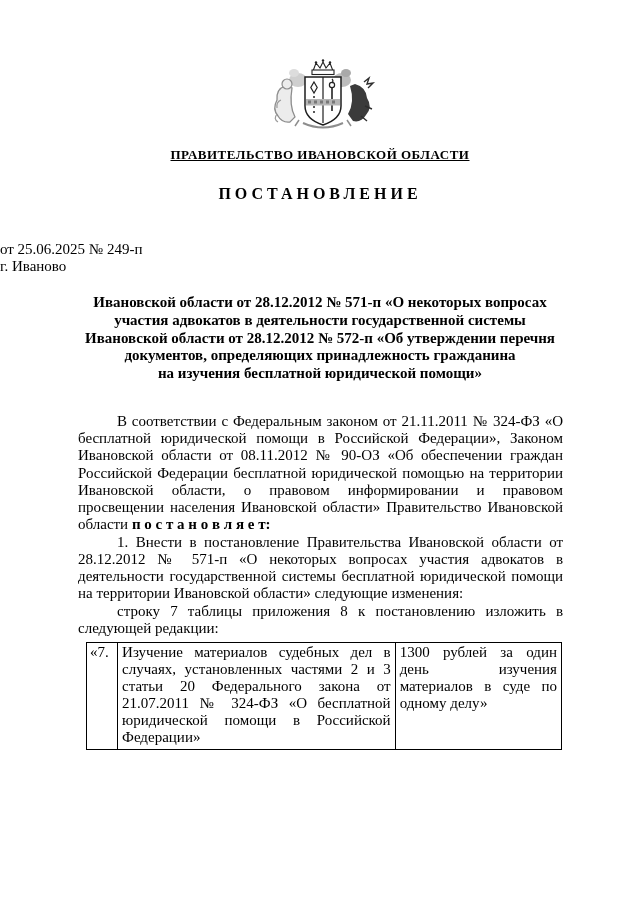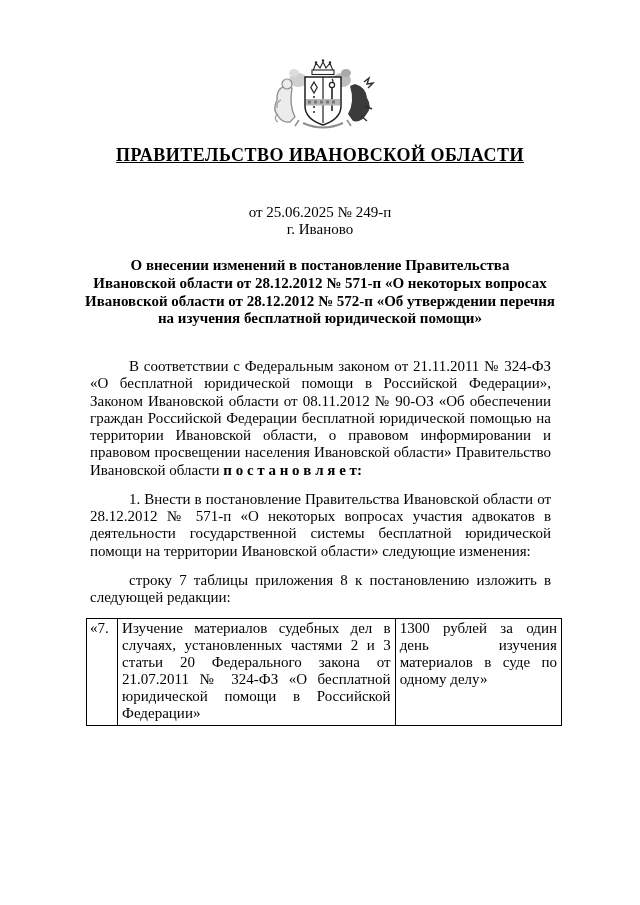--- a/index.html
+++ b/index.html
@@ -9,50 +9,49 @@
     margin:0 auto;
     background:#ffffff;
     color:#000;
     font-family:"Liberation Serif","DejaVu Serif",serif;
     overflow:hidden;
   }
   .crest { display:block; margin:56px auto 0 auto; }
   .org-name {
     margin:14px 0 0 0;
     text-align:center;
-    font-size:18px; font-weight:bold;
+    font-size:13px; font-weight:bold;
     letter-spacing:0.5px;
     text-decoration:underline;
     line-height:22px;
   }
   .doc-type {
     margin:18px 0 0 0;
     text-align:center;
     font-size:16px; font-weight:bold;
     letter-spacing:4px;
     line-height:19px;
   }
   .date-block {
     margin:38px 0 0 0;
-    text-align:center;
     font-size:15px; line-height:16.5px;
   }
   .doc-title {
     margin:20px 40px 0 40px;
     text-align:center;
     font-size:15px; font-weight:bold;
     line-height:17.8px;
   }
   .body-text {
     margin:30px 77px 0 78px;
     font-size:15px;
     line-height:17.25px;
     text-align:justify;
   }
-  .body-text p { margin:12px; text-indent:39px; }
+  .body-text p { margin:0; text-indent:39px; }
   .resolves { font-weight:bold; }
   .doc-table {
     margin:5px 0 0 8px;
     border-collapse:collapse;
     table-layout:fixed;
     width:476px;
     font-size:15px;
     line-height:17px;
   }
   .doc-table td {
@@ -108,30 +107,32 @@
     <rect x="59" y="44.5" width="3" height="3" fill="#777"></rect>
     <rect x="65" y="44.5" width="3" height="3" fill="#777"></rect>
     <rect x="71" y="44.5" width="3" height="3" fill="#777"></rect>
 
     <path d="M42,67 q20,9 40,0" fill="none" stroke="#8d8d8d" stroke-width="2"></path>
     <path d="M38,64 l-4,6 M86,64 l4,6" fill="none" stroke="#8d8d8d" stroke-width="1.5"></path>
   </svg>
 
   <div class="org-name">ПРАВИТЕЛЬСТВО ИВАНОВСКОЙ ОБЛАСТИ</div>
 
+  <div class="doc-type">ПОСТАНОВЛЕНИЕ</div>
 
   <div class="date-block">
     <div>от 25.06.2025 № 249-п</div>
     <div>г. Иваново</div>
   </div>
 
   <div class="doc-title">
-    <div>О внесении изменений в постановление Правительства</div>
     <div>Ивановской области от 28.12.2012 № 571-п «О некоторых вопросах</div>
+    <div>участия адвокатов в деятельности государственной системы</div>
     <div>Ивановской области от 28.12.2012 № 572-п «Об утверждении перечня</div>
+    <div>документов, определяющих принадлежность гражданина</div>
     <div>на изучения бесплатной юридической помощи»</div>
   </div>
 
   <div class="body-text">
     <p><span>В соответствии с Федеральным законом от 21.11.2011 № 324-ФЗ «О бесплатной юридической помощи в Российской Федерации», Законом Ивановской области от 08.11.2012 № 90-ОЗ «Об обеспечении граждан Российской Федерации бесплатной юридической помощью на территории Ивановской области, о правовом информировании и правовом просвещении населения Ивановской области» Правительство Ивановской области </span><span class="resolves">п о с т а н о в л я е т:</span></p>
     <p>1. Внести в постановление Правительства Ивановской области от 28.12.2012 № 571-п «О некоторых вопросах участия адвокатов в деятельности государственной системы бесплатной юридической помощи на территории Ивановской области» следующие изменения:</p>
     <p>строку 7 таблицы приложения 8 к постановлению изложить в следующей редакции:</p>
 
     <table class="doc-table">
       <tbody>

